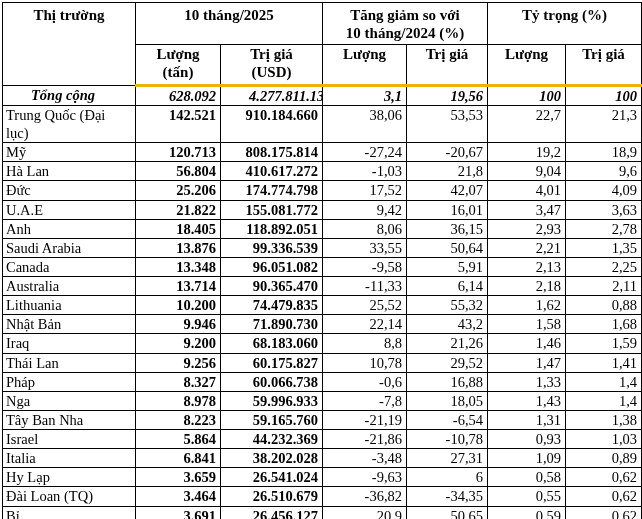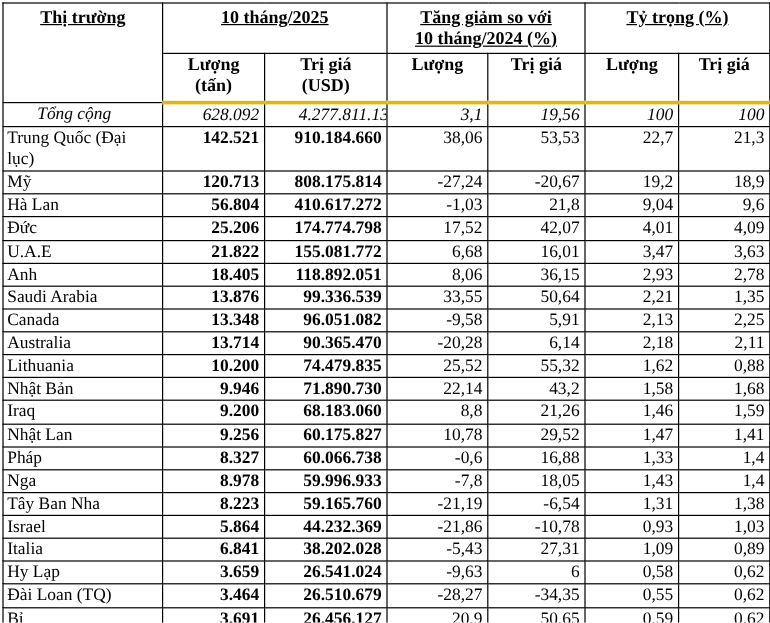--- a/index.html
+++ b/index.html
@@ -24,36 +24,36 @@
     overflow: hidden;
   }
   thead th {
     font-weight: bold;
     font-size: 15px;
     text-align: center;
     line-height: 1.18;
     white-space: pre-line;
     padding: 2px 2px;
   }
-  thead tr.group-row { height: 35px; text-decoration: underline; }
+  thead tr.group-row { height: 35px; }
   thead tr.group-row th { vertical-align: top; padding-top: 4px; }
   thead tr.sub-row { height: 37px; }
   thead tr.sub-row th { vertical-align: top; padding-top: 1px; border-bottom: 3px solid #eab308; }
   thead th.market-head { vertical-align: middle; padding-top: 0; }
   tbody td {
     font-size: 14.5px;
     line-height: 1.25;
     height: 18px;
     padding: 0 4px 0 3px;
     vertical-align: top;
   }
   tbody td.num { text-align: right; font-variant-numeric: tabular-nums; }
   tbody td.bold { font-weight: bold; }
   tbody tr.total-row td {
-    font-weight: normal;
+    font-weight: bold;
     font-style: italic;
     height: 20px;
     padding-left: 28px;
   }
 </style>
 </head>
 <body>
 
 <div class="table-wrap">
   <table class="trade">
@@ -128,21 +128,21 @@
     <td class="num bold">174.774.798</td>
     <td class="num">17,52</td>
     <td class="num">42,07</td>
     <td class="num">4,01</td>
     <td class="num">4,09</td>
   </tr>
         <tr>
     <td>U.A.E</td>
     <td class="num bold">21.822</td>
     <td class="num bold">155.081.772</td>
-    <td class="num">6,68</td>
+    <td class="num">9,42</td>
     <td class="num">16,01</td>
     <td class="num">3,47</td>
     <td class="num">3,63</td>
   </tr>
         <tr>
     <td>Anh</td>
     <td class="num bold">18.405</td>
     <td class="num bold">118.892.051</td>
     <td class="num">8,06</td>
     <td class="num">36,15</td>
@@ -164,21 +164,21 @@
     <td class="num bold">96.051.082</td>
     <td class="num">-9,58</td>
     <td class="num">5,91</td>
     <td class="num">2,13</td>
     <td class="num">2,25</td>
   </tr>
         <tr>
     <td>Australia</td>
     <td class="num bold">13.714</td>
     <td class="num bold">90.365.470</td>
-    <td class="num">-20,28</td>
+    <td class="num">-11,33</td>
     <td class="num">6,14</td>
     <td class="num">2,18</td>
     <td class="num">2,11</td>
   </tr>
         <tr>
     <td>Lithuania</td>
     <td class="num bold">10.200</td>
     <td class="num bold">74.479.835</td>
     <td class="num">25,52</td>
     <td class="num">55,32</td>
@@ -197,21 +197,21 @@
         <tr>
     <td>Iraq</td>
     <td class="num bold">9.200</td>
     <td class="num bold">68.183.060</td>
     <td class="num">8,8</td>
     <td class="num">21,26</td>
     <td class="num">1,46</td>
     <td class="num">1,59</td>
   </tr>
         <tr>
-    <td>Nhật Lan</td>
+    <td>Thái Lan</td>
     <td class="num bold">9.256</td>
     <td class="num bold">60.175.827</td>
     <td class="num">10,78</td>
     <td class="num">29,52</td>
     <td class="num">1,47</td>
     <td class="num">1,41</td>
   </tr>
         <tr>
     <td>Pháp</td>
     <td class="num bold">8.327</td>
@@ -245,39 +245,39 @@
     <td class="num bold">44.232.369</td>
     <td class="num">-21,86</td>
     <td class="num">-10,78</td>
     <td class="num">0,93</td>
     <td class="num">1,03</td>
   </tr>
         <tr>
     <td>Italia</td>
     <td class="num bold">6.841</td>
     <td class="num bold">38.202.028</td>
-    <td class="num">-5,43</td>
+    <td class="num">-3,48</td>
     <td class="num">27,31</td>
     <td class="num">1,09</td>
     <td class="num">0,89</td>
   </tr>
         <tr>
     <td>Hy Lạp</td>
     <td class="num bold">3.659</td>
     <td class="num bold">26.541.024</td>
     <td class="num">-9,63</td>
     <td class="num">6</td>
     <td class="num">0,58</td>
     <td class="num">0,62</td>
   </tr>
         <tr>
     <td>Đài Loan (TQ)</td>
     <td class="num bold">3.464</td>
     <td class="num bold">26.510.679</td>
-    <td class="num">-28,27</td>
+    <td class="num">-36,82</td>
     <td class="num">-34,35</td>
     <td class="num">0,55</td>
     <td class="num">0,62</td>
   </tr>
         <tr>
     <td>Bỉ</td>
     <td class="num bold">3.691</td>
     <td class="num bold">26.456.127</td>
     <td class="num">20,9</td>
     <td class="num">50,65</td>

